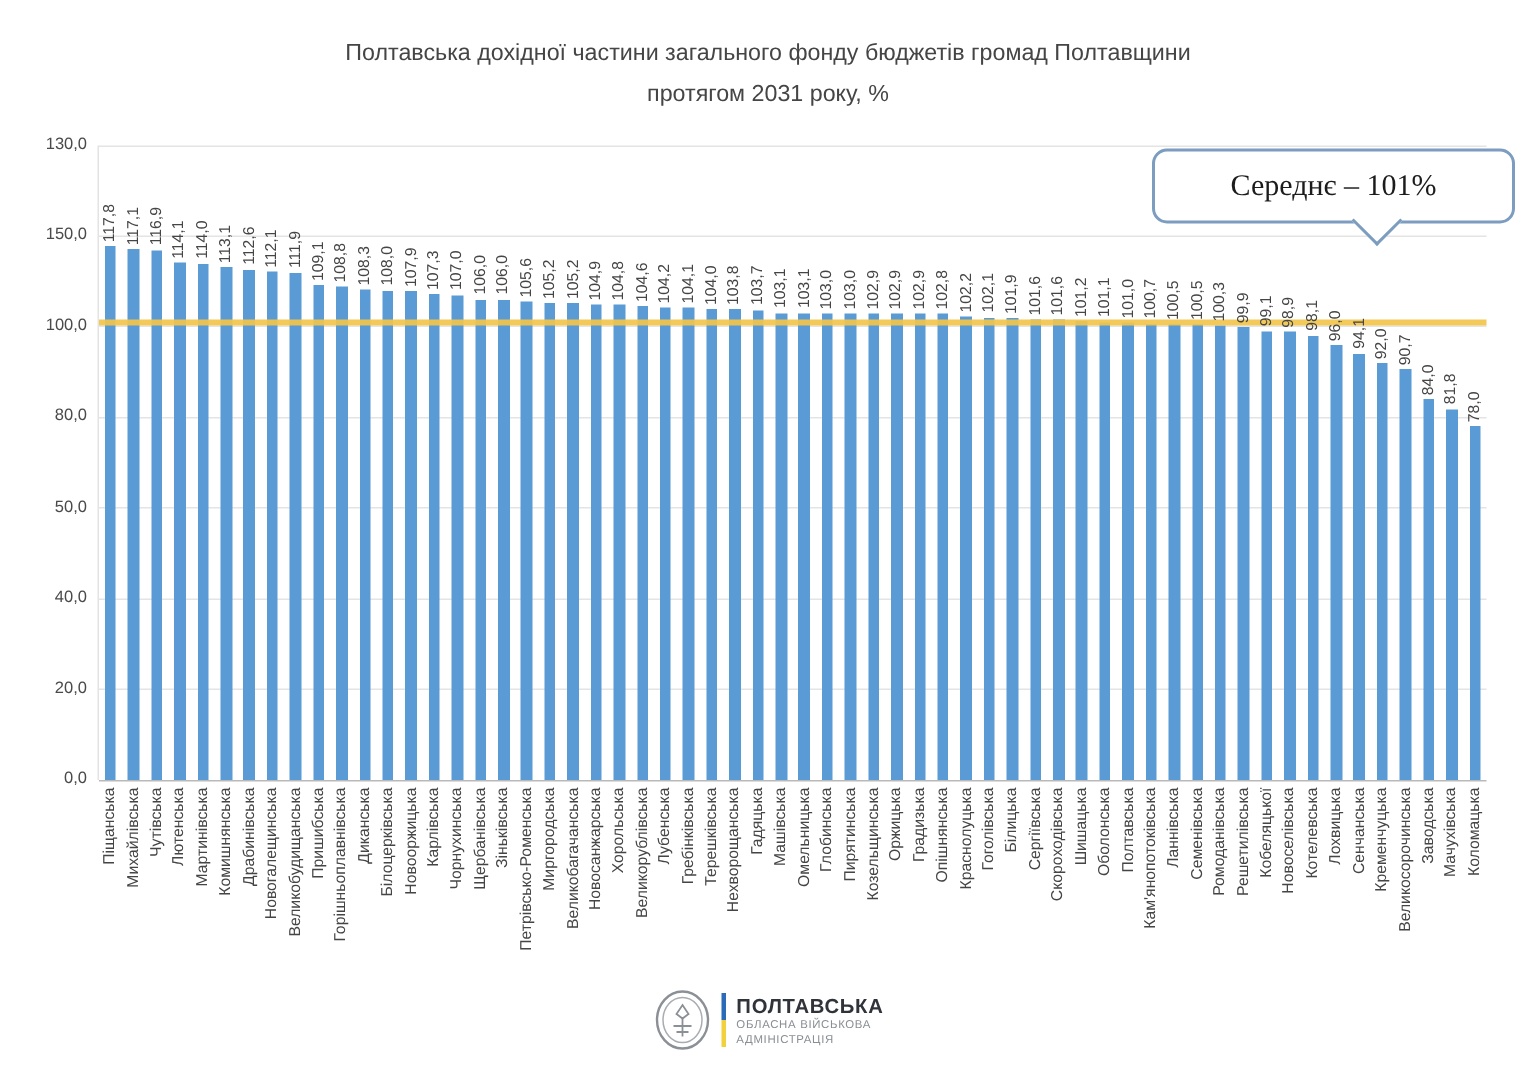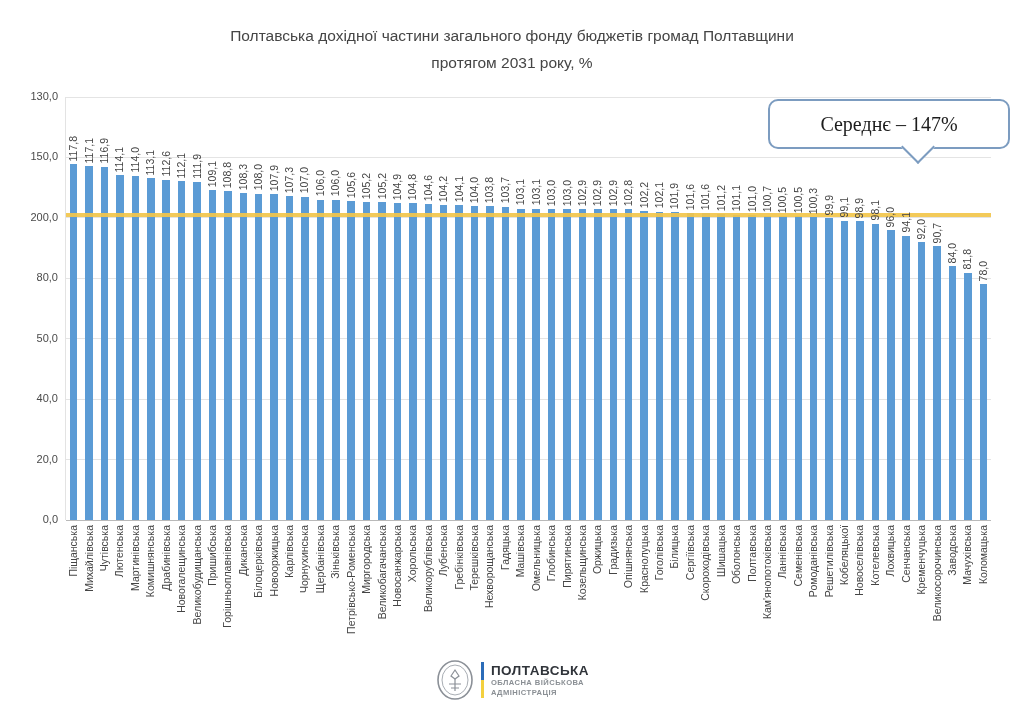--- a/index.html
+++ b/index.html
@@ -29,39 +29,39 @@
         transform:rotate(45deg);z-index:5;}
   #callout .label{position:relative;z-index:7;background:#fff;padding:0 6px;}
   
   #footer{position:absolute;left:0;top:658px;width:100%;display:flex;
         justify-content:center;align-items:center;}
   #footer .stripe{width:3px;height:36px;margin:0 7px 0 6px;display:flex;flex-direction:column;}
   #footer .stripe .b{flex:1;background:#2b6cb8;}
   #footer .stripe .y{flex:1;background:#f3d03e;}
   #footer .txt{display:flex;flex-direction:column;justify-content:center;}
   #footer .t1{font-size:13.5px;font-weight:700;color:#30343a;letter-spacing:.5px;}
-  #footer .t2,#footer .t3{font-size:7.6px;color:#8a8f94;letter-spacing:.45px;line-height:1.3;font-weight:bold;}
+  #footer .t2,#footer .t3{font-size:7.6px;color:#8a8f94;letter-spacing:.45px;line-height:1.3;}
 </style>
 </head>
 <body>
 
 <div id="stage">
 
   <div id="title">
     <div>Полтавська дохідної частини загального фонду бюджетів громад Полтавщини</div>
     <div>протягом 2031 року, %</div>
   </div>
 
   <div id="yaxis">
       <div class="ytick" style="left: 14px; top: 513px; position: absolute;">0,0</div>
       <div class="ytick" style="left: 14px; top: 452.571px; position: absolute;">20,0</div>
       <div class="ytick" style="left: 14px; top: 392.143px; position: absolute;">40,0</div>
       <div class="ytick" style="left: 14px; top: 331.714px; position: absolute;">50,0</div>
       <div class="ytick" style="left: 14px; top: 271.286px; position: absolute;">80,0</div>
-      <div class="ytick" style="left: 14px; top: 210.857px; position: absolute;">200,0</div>
+      <div class="ytick" style="left: 14px; top: 210.857px; position: absolute;">100,0</div>
       <div class="ytick" style="left: 14px; top: 150.429px; position: absolute;">150,0</div>
       <div class="ytick" style="left: 14px; top: 90px; position: absolute;">130,0</div>
     </div>
 
   <div id="plot">
       <div class="gridline axis0" style="top: 422.5px;"></div>
       <div class="gridline" style="top: 362.071px;"></div>
       <div class="gridline" style="top: 301.643px;"></div>
       <div class="gridline" style="top: 241.214px;"></div>
       <div class="gridline" style="top: 180.786px;"></div>
@@ -246,21 +246,21 @@
       <div class="vlabel" style="left: 895.375px; bottom: 250.153px;">81,8</div>
       <div class="clabel" style="left: 895.375px; top: 428px;">Мачухівська</div>
       <div class="bar" style="left: 913.542px; width: 7.5px; height: 235.671px;"></div>
       <div class="vlabel" style="left: 910.792px; bottom: 238.671px;">78,0</div>
       <div class="clabel" style="left: 910.792px; top: 428px;">Коломацька</div>
       <div id="avgline" style="top: 115.836px;"></div>
     </div>
 
   <div id="callout">
     <div class="tail"></div>
-    <div class="label">Середнє –  147%</div>
+    <div class="label">Середнє –  101%</div>
   </div>
 
   <div id="footer">
     <svg width="40" height="44" viewBox="0 0 40 44">
       <ellipse cx="20" cy="22" rx="17" ry="19" fill="none" stroke="#8b9097" stroke-width="1.6"></ellipse>
       <ellipse cx="20" cy="22" rx="13" ry="15" fill="none" stroke="#a8adb3" stroke-width="1"></ellipse>
       <path d="M20 12 l4 6 -4 3 -4 -3 z" fill="none" stroke="#8b9097" stroke-width="1.2"></path>
       <path d="M14 26 h12 M16 30 h8 M20 21 v12" stroke="#8b9097" stroke-width="1.2" fill="none"></path>
     </svg>
     <div class="stripe">

